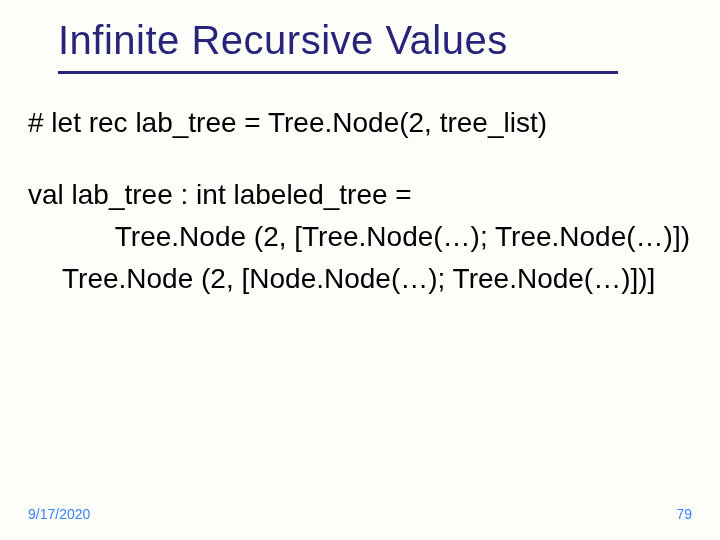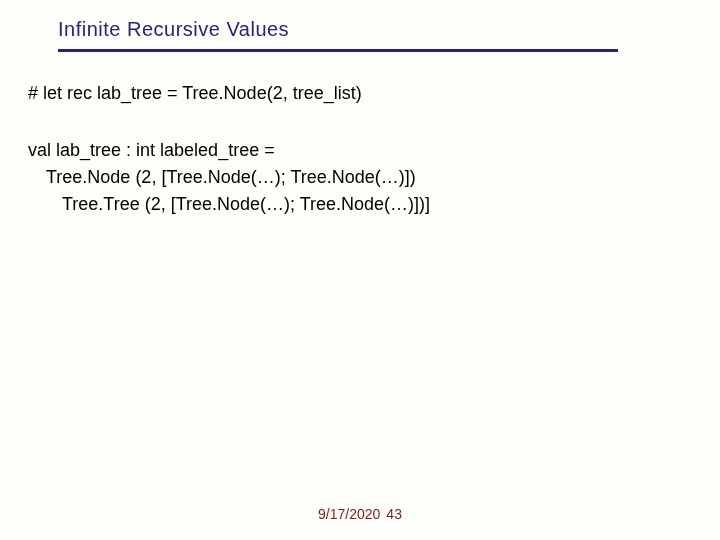--- a/index.html
+++ b/index.html
@@ -10,81 +10,82 @@
       background: #fdfdfa;
       font-family: Verdana, Geneva, sans-serif;
       position: relative;
       overflow: hidden;
     }
     .title-area {
       padding: 18px 0 0 58px;
     }
     .title {
       color: #27247a;
-      font-size: 20px;
+      font-size: 40px;
       font-weight: 400;
       margin: 0;
       letter-spacing: 0.5px;
     }
     .underline {
       height: 3px;
       background: #27247a;
       margin: 8px 40px 0 58px;
       width: 560px;
     }
     .content {
       padding: 28px 30px 0 28px;
-      font-size: 18px;
+      font-size: 28px;
       color: #000;
       line-height: 1.5;
       font-family: Verdana, Geneva, sans-serif;
     }
     .block1 {
       margin-bottom: 30px;
     }
     .block2 {
       margin-bottom: 50px;
     }
     .indent1 {
       padding-left: 34px;
     }
     .indent0 {
       padding-left: 0;
     }
     .indent05 {
       padding-left: 18px;
+      text-align: right;
     }
     .footer {
       position: absolute;
       bottom: 18px;
       left: 28px;
       right: 28px;
       display: flex;
-      justify-content: center;
+      justify-content: space-between;
       font-size: 14px;
-      color: #7f1d1d;
+      color: #3b82f6;
       font-family: Verdana, Geneva, sans-serif;
       gap: 6px;
     }
   </style>
 </head>
 <body>
 
 <div class="title-area">
   <h1 class="title">Infinite Recursive Values</h1>
 </div>
 <div class="underline"></div>
 
 <div class="content">
   <div class="block1">
     <div class="indent0"># let rec lab_tree = Tree.Node(2, tree_list)</div>
   </div>
   <div class="block2">
     <div class="indent0">val lab_tree : int labeled_tree =</div>
     <div class="indent05">Tree.Node (2, [Tree.Node(…); Tree.Node(…)])</div>
-    <div class="indent1">Tree.Tree (2, [Tree.Node(…); Tree.Node(…)])]</div>
+    <div class="indent1">Tree.Node (2, [Node.Node(…); Tree.Node(…)])]</div>
   </div>
 </div>
 
 <div class="footer">
   <span>9/17/2020</span>
-  <span>43</span>
+  <span>79</span>
 </div>
 
 </body></html>

